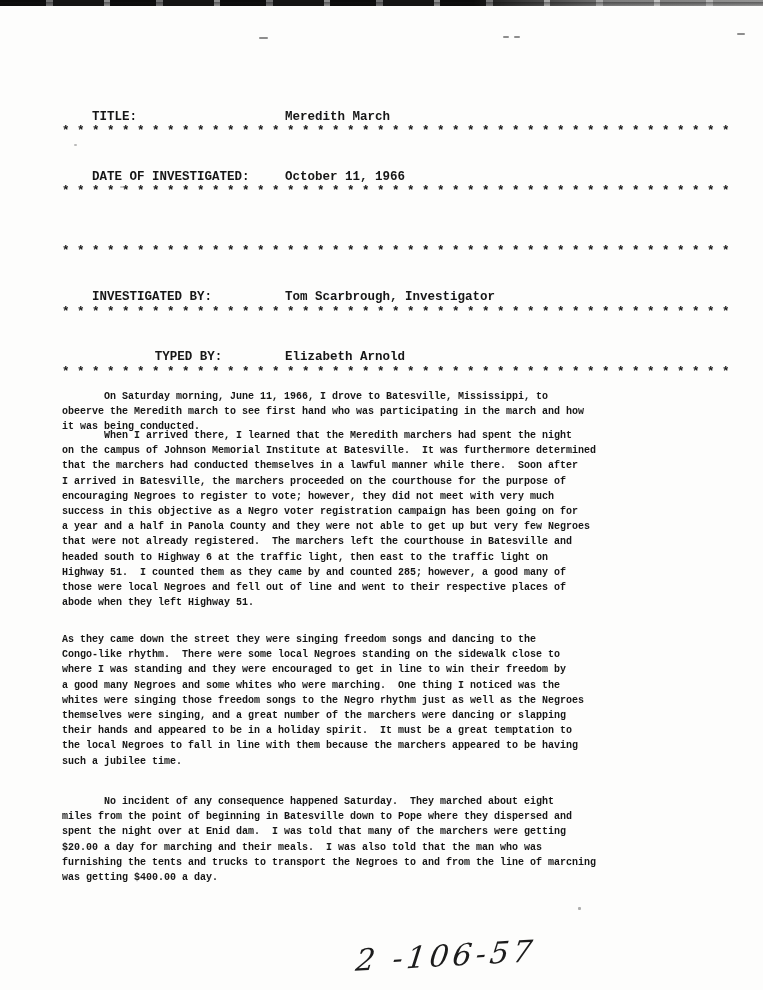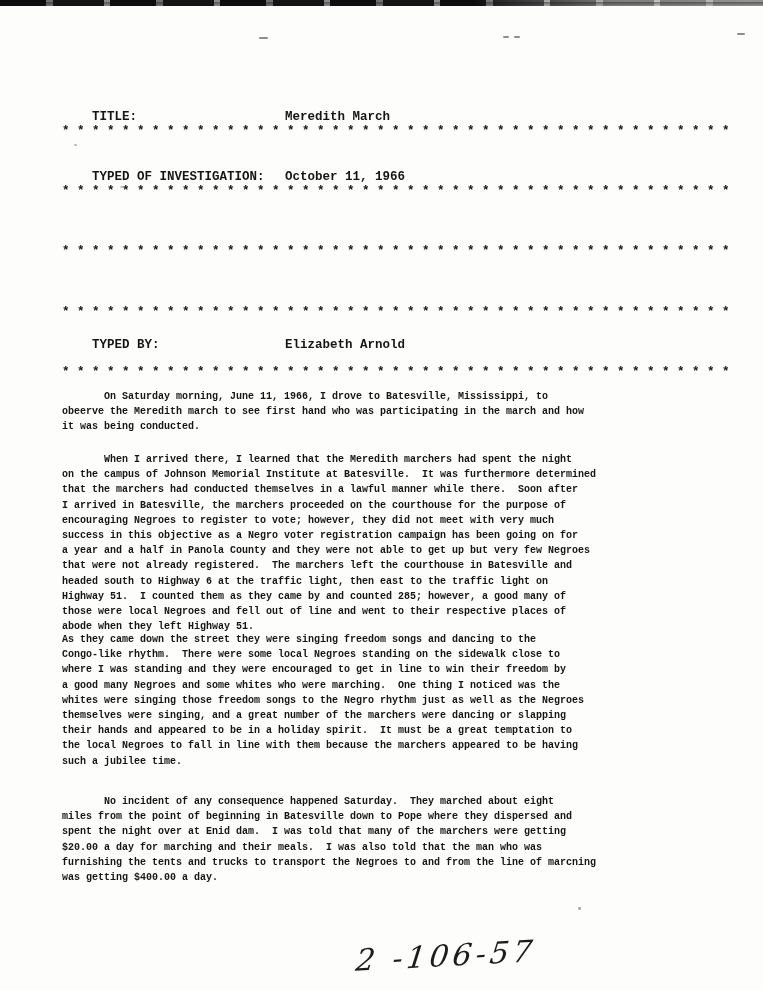--- a/index.html
+++ b/index.html
@@ -95,37 +95,40 @@
   <div class="speck" style="left:74px; top:144px; width:3px; height:2px; opacity:0.6;"></div>
   <div class="speck" style="left:120px; top:186px; width:4px; height:2px; opacity:0.5;"></div>
   <div class="speck" style="left:578px; top:907px; width:3px; height:3px; opacity:0.7;"></div>
 
   <div class="row" style="top:95px;">
     <span class="label">TITLE:</span><span>Meredith March</span>
   </div>
   <div class="sep" style="top:124px;">* * * * * * * * * * * * * * * * * * * * * * * * * * * * * * * * * * * * * * * * * * * * *</div>
 
   <div class="row" style="top:155px;">
-    <span class="label">TYPED OF INVESTIGATION:</span><span>October 11, 1966</span>
+    <span class="label">DATE OF INVESTIGATED:</span><span>October 11, 1966</span>
   </div>
   <div class="sep" style="top:184px;">* * * * * * * * * * * * * * * * * * * * * * * * * * * * * * * * * * * * * * * * * * * * *</div>
 
   <div class="sep" style="top:244px;">* * * * * * * * * * * * * * * * * * * * * * * * * * * * * * * * * * * * * * * * * * * * *</div>
 
+  <div class="row" style="top:275px;">
+    <span class="label">INVESTIGATED BY:</span><span>Tom Scarbrough, Investigator</span>
+  </div>
   <div class="sep" style="top:305px;">* * * * * * * * * * * * * * * * * * * * * * * * * * * * * * * * * * * * * * * * * * * * *</div>
 
-  <div class="row" style="top:323px;">
+  <div class="row" style="top:335px;text-align:center;">
     <span class="label">TYPED BY:</span><span>Elizabeth Arnold</span>
   </div>
   <div class="sep" style="top:365px;">* * * * * * * * * * * * * * * * * * * * * * * * * * * * * * * * * * * * * * * * * * * * *</div>
 
   <div class="para" style="top:389px;">       On Saturday morning, June 11, 1966, I drove to Batesville, Mississippi, to
 obeerve the Meredith march to see first hand who was participating in the march and how
 it was being conducted.</div>
-  <div class="para" style="top:452px;">       When I arrived there, I learned that the Meredith marchers had spent the night
+  <div class="para" style="top:428px;">       When I arrived there, I learned that the Meredith marchers had spent the night
 on the campus of Johnson Memorial Institute at Batesville.  It was furthermore determined
 that the marchers had conducted themselves in a lawful manner while there.  Soon after
 I arrived in Batesville, the marchers proceeded on the courthouse for the purpose of
 encouraging Negroes to register to vote; however, they did not meet with very much
 success in this objective as a Negro voter registration campaign has been going on for
 a year and a half in Panola County and they were not able to get up but very few Negroes
 that were not already registered.  The marchers left the courthouse in Batesville and
 headed south to Highway 6 at the traffic light, then east to the traffic light on
 Highway 51.  I counted them as they came by and counted 285; however, a good many of
 those were local Negroes and fell out of line and went to their respective places of

